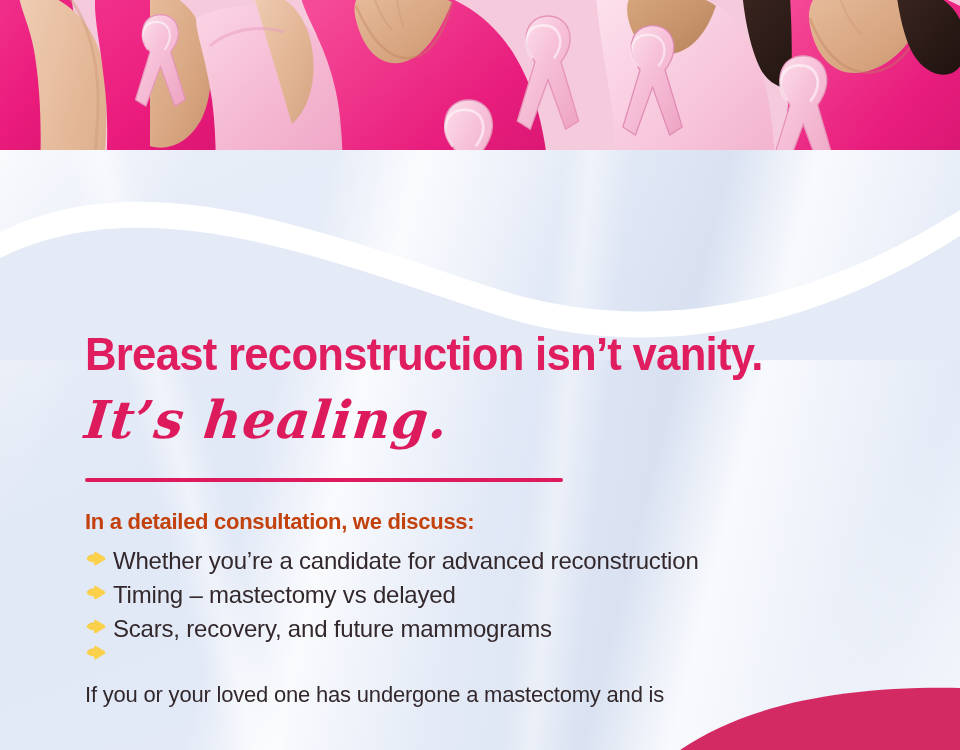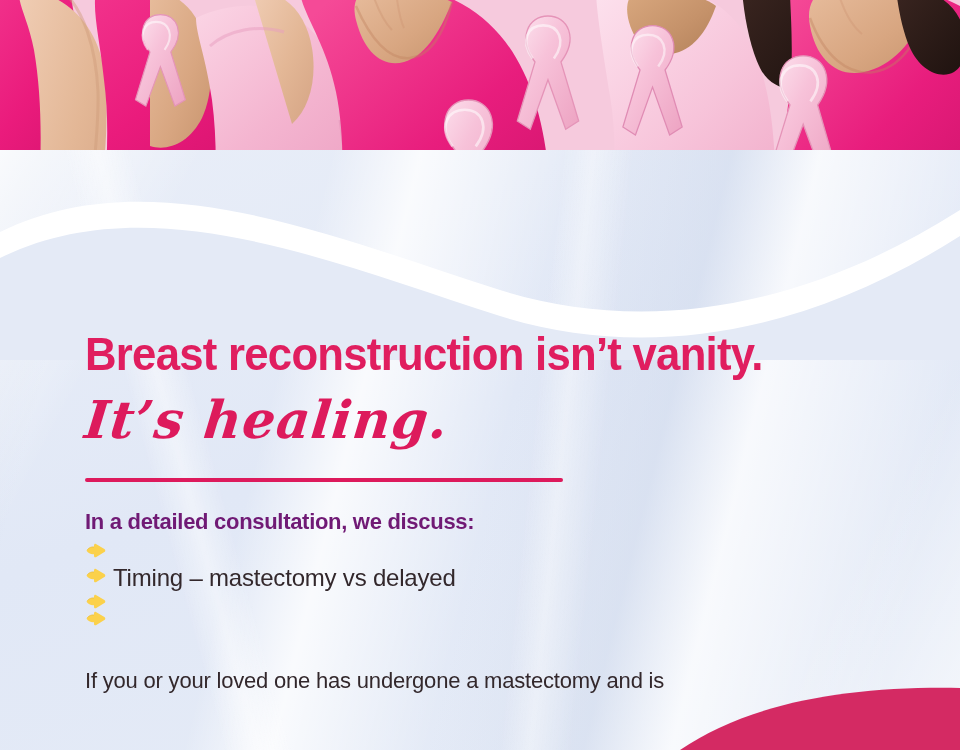--- a/index.html
+++ b/index.html
@@ -82,21 +82,21 @@
     width:478px; height:4px;
     background:#dd1a5c;
     border-radius:2px;
     margin-top:30px;
   }
 
   #subhead {
     font-family:"Liberation Sans", sans-serif;
     font-weight:700;
     font-size:22px;
-    color:#701a75;
+    color:#c2410c;
     margin-top:27px;
     letter-spacing:-0.3px;
   }
 
   ul#bullets { list-style:none; margin-top:9px; }
   ul#bullets li {
     display:flex; align-items:baseline;
     font-size:24px;
     color:#33282c;
     line-height:1.42;
@@ -110,21 +110,21 @@
     line-height:1;
     position:relative;
     top:-1px;
   }
   .hand svg { display:block; }
   .btext { white-space:nowrap; }
 
   #para {
     font-size:22px;
     color:#33282c;
-    margin-top:36px;
+    margin-top:16px;
     line-height:1.42;
     max-width:640px;
     letter-spacing:-0.2px;
   }
 </style>
 </head>
 <body>
 
 <div id="poster">
 
@@ -268,37 +268,39 @@
     <h2 id="subhead">In a detailed consultation, we discuss:</h2>
 
     <ul id="bullets">
       <li>
         <span class="hand">
           <svg width="22" height="17" viewBox="0 0 22 17" xmlns="http://www.w3.org/2000/svg">
             <path d="M1.6,7.4 C3.2,5.0 6.0,3.6 9.0,4.0 L9.0,2.2 C9.0,1.1 10.0,0.4 10.9,0.9 L19.4,6.0 C20.6,6.7 20.6,8.4 19.4,9.1 L10.9,14.2 C10.0,14.7 9.0,14.0 9.0,12.9 L9.0,11.2 C6.0,11.6 3.2,10.2 1.6,7.8 Z" fill="#fbd14b"></path>
             <path d="M9.0,4.0 C6.4,3.7 4.0,4.7 2.4,6.6" fill="none" stroke="#edbe36" stroke-width="1" opacity=".8"></path>
           </svg>
         </span>
+        <span class="btext">Whether you’re a candidate for advanced reconstruction</span>
       </li>
       <li>
         <span class="hand">
           <svg width="22" height="17" viewBox="0 0 22 17" xmlns="http://www.w3.org/2000/svg">
             <path d="M1.6,7.4 C3.2,5.0 6.0,3.6 9.0,4.0 L9.0,2.2 C9.0,1.1 10.0,0.4 10.9,0.9 L19.4,6.0 C20.6,6.7 20.6,8.4 19.4,9.1 L10.9,14.2 C10.0,14.7 9.0,14.0 9.0,12.9 L9.0,11.2 C6.0,11.6 3.2,10.2 1.6,7.8 Z" fill="#fbd14b"></path>
             <path d="M9.0,4.0 C6.4,3.7 4.0,4.7 2.4,6.6" fill="none" stroke="#edbe36" stroke-width="1" opacity=".8"></path>
           </svg>
         </span>
         <span class="btext">Timing – mastectomy vs delayed</span>
       </li>
       <li>
         <span class="hand">
           <svg width="22" height="17" viewBox="0 0 22 17" xmlns="http://www.w3.org/2000/svg">
             <path d="M1.6,7.4 C3.2,5.0 6.0,3.6 9.0,4.0 L9.0,2.2 C9.0,1.1 10.0,0.4 10.9,0.9 L19.4,6.0 C20.6,6.7 20.6,8.4 19.4,9.1 L10.9,14.2 C10.0,14.7 9.0,14.0 9.0,12.9 L9.0,11.2 C6.0,11.6 3.2,10.2 1.6,7.8 Z" fill="#fbd14b"></path>
             <path d="M9.0,4.0 C6.4,3.7 4.0,4.7 2.4,6.6" fill="none" stroke="#edbe36" stroke-width="1" opacity=".8"></path>
           </svg>
         </span>
+        <span class="btext">Scars, recovery, and future mammograms</span>
       </li>
       <li>
         <span class="hand">
           <svg width="22" height="17" viewBox="0 0 22 17" xmlns="http://www.w3.org/2000/svg">
             <path d="M1.6,7.4 C3.2,5.0 6.0,3.6 9.0,4.0 L9.0,2.2 C9.0,1.1 10.0,0.4 10.9,0.9 L19.4,6.0 C20.6,6.7 20.6,8.4 19.4,9.1 L10.9,14.2 C10.0,14.7 9.0,14.0 9.0,12.9 L9.0,11.2 C6.0,11.6 3.2,10.2 1.6,7.8 Z" fill="#fbd14b"></path>
             <path d="M9.0,4.0 C6.4,3.7 4.0,4.7 2.4,6.6" fill="none" stroke="#edbe36" stroke-width="1" opacity=".8"></path>
           </svg>
         </span>
       </li>
     </ul>

